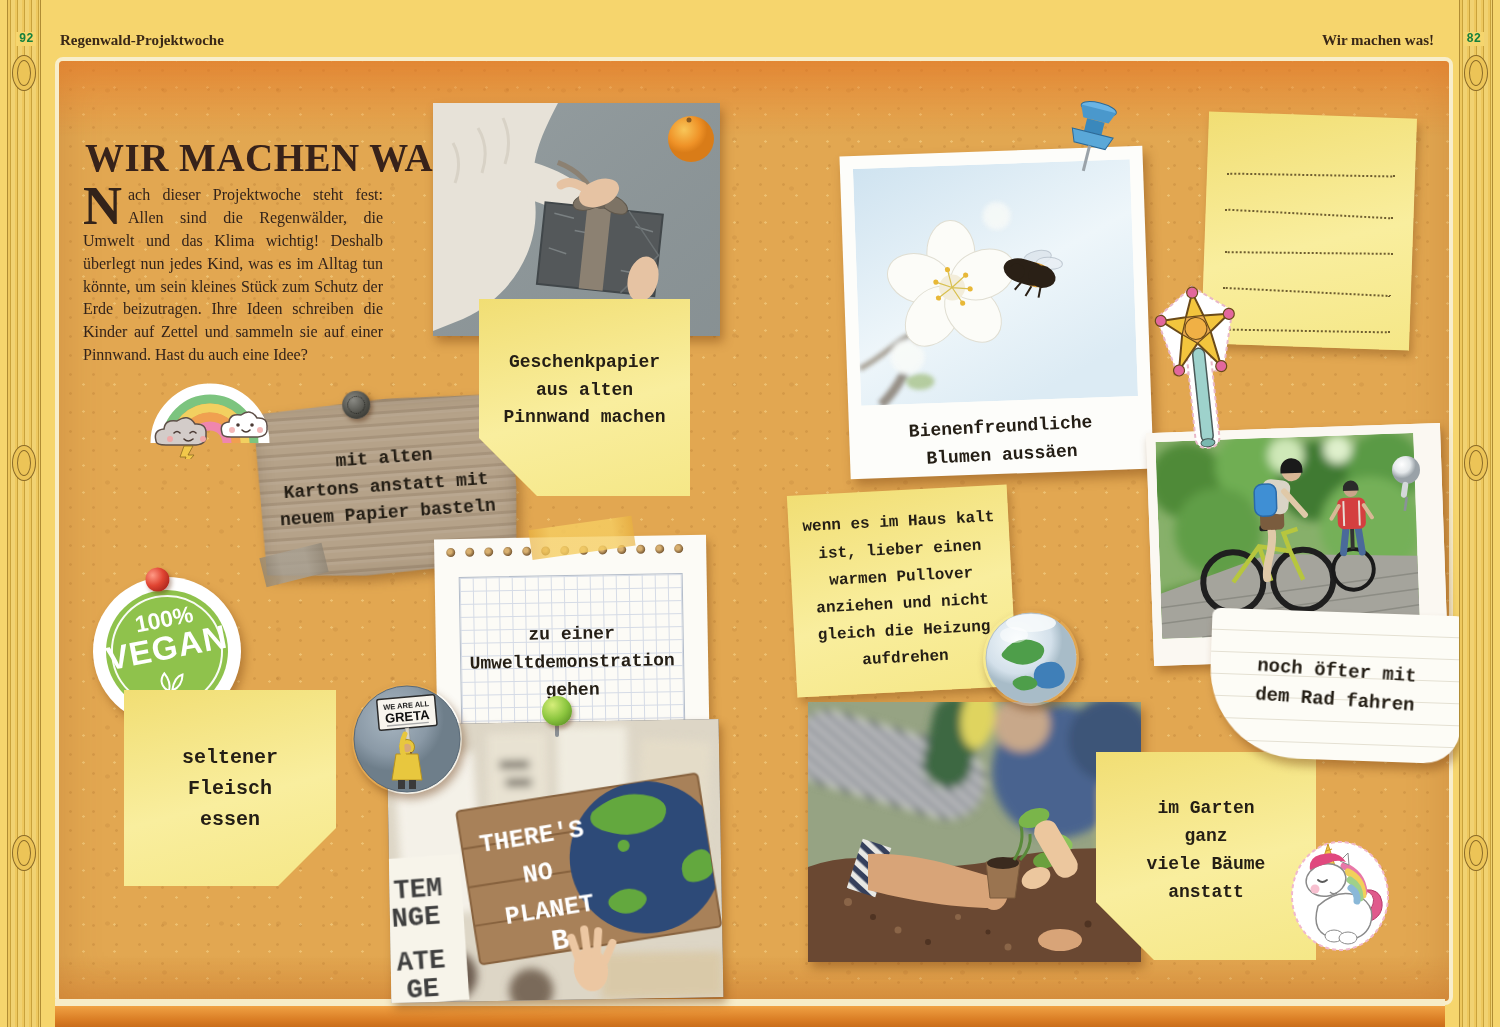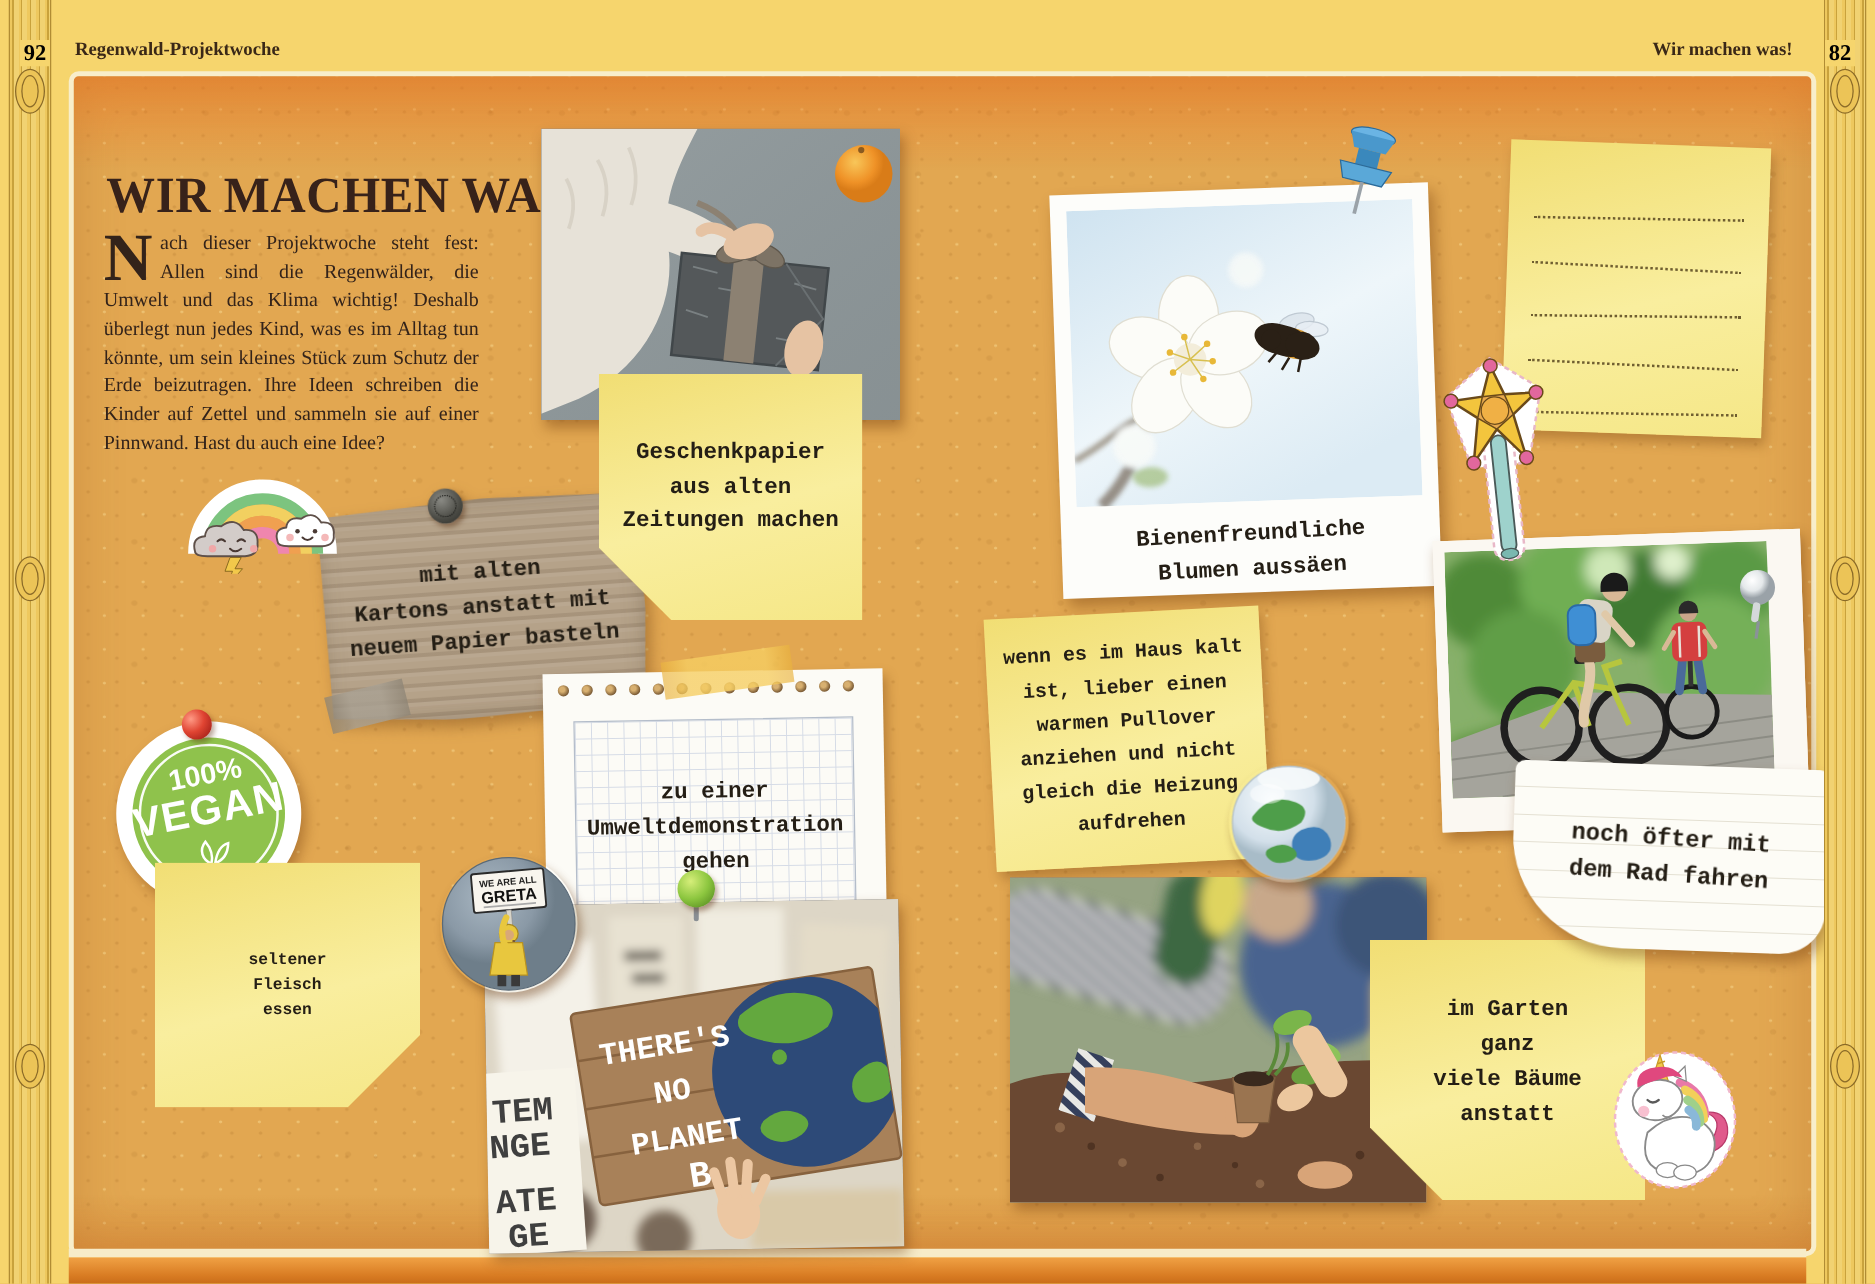--- a/index.html
+++ b/index.html
@@ -9,22 +9,22 @@
   
   .side-deco{position:absolute;top:0;bottom:0;width:32px;z-index:5;
     background:repeating-linear-gradient(90deg,#eec85e 0 2px,#c9a23c 2px 3px,#f1d272 3px 7px);
     border-left:1px solid #b08c34;border-right:1px solid #b08c34;}
   .side-deco.left{left:7px;}
   .side-deco.right{right:7px;}
   .ornament{position:absolute;left:4px;width:22px;height:34px;border:1.5px solid #8a6a28;
     border-radius:50%;background:#ecc457;}
   .ornament::after{content:"";position:absolute;inset:4px;border:1px solid #8a6a28;border-radius:50%;}
 
-  .page-num{position:absolute;top:32px;font-size:18px;font-weight:bold;color:#000000;z-index:6;
-    background:#f6d56d;padding:0 3px;}
+  .page-num{position:absolute;top:32px;font-size:12px;font-weight:bold;color:#15803d;z-index:6;
+    background:#f6d56d;padding:0 3px;font-family:Liberation Mono, monospace;}
   .running-head{position:absolute;top:32px;font-size:15px;font-weight:bold;color:#3a2817;z-index:6;}
 
   
   .board{position:absolute;left:55px;top:57px;width:1390px;height:940px;z-index:1;
     border:4px solid #f8eecb;border-radius:8px;
     background-color:#e2a751;
     background-image:
       radial-gradient(rgba(164,106,38,0.22) 1.2px,transparent 1.8px),
       radial-gradient(rgba(246,214,140,0.55) 1px,transparent 1.6px),
       radial-gradient(rgba(150,95,30,0.13) 2px,transparent 3px);
@@ -216,21 +216,21 @@
       <path d="M-2,5 q4,4 8,0" stroke="#4a3a34" stroke-width="1.6" fill="none" stroke-linecap="round"></path>
       <circle cx="-12" cy="5" r="3" fill="#f4b8b8"></circle>
         <circle cx="16" cy="5" r="3" fill="#f4b8b8"></circle>
     </g>
   </svg>
 </div>
 
 <div class="abs note curl-bl" style="left:479px;top:299px;width:211px;height:197px">
   <div class="note-text" style="font-size:18px;margin-top:-14px">Geschenkpapier
 aus alten
-Zeitungen machen</div>
+Pinnwand machen</div>
 </div>
 
 <div class="abs paper" style="left:436px;top:537px;width:272px;height:232px;transform:rotate(-1deg)">
   <div class="holes">
     <div class="hole"></div>
       <div class="hole"></div>
       <div class="hole"></div>
       <div class="hole"></div>
     <div class="hole"></div>
       <div class="hole"></div>
@@ -257,21 +257,21 @@
     <div class="vegan-word">VEGAN</div>
     <svg width="34" height="26" viewBox="0 0 34 26">
       <path d="M15,24 C8,20 6,12 12,6 C16,12 17,18 15,24 Z" fill="none" stroke="#fff" stroke-width="2"></path>
       <path d="M18,24 C20,16 24,10 30,9 C29,17 25,22 18,24 Z" fill="none" stroke="#fff" stroke-width="2"></path>
     </svg>
   </div>
   <div class="pin-ball pin-red" style="left:60px;top:-10px"></div>
 </div>
 
 <div class="abs note curl-br" style="left:124px;top:690px;width:212px;height:196px">
-  <div class="note-text" style="font-size:13px">seltener
+  <div class="note-text" style="font-size:20px">seltener
 Fleisch
 essen</div>
 </div>
 
 <div class="abs photo" style="left:389px;top:722px;width:332px;height:278px;transform:rotate(-1deg)">
   <svg width="332" height="278" viewBox="0 0 332 278">
     <defs>
       <filter id="b4">
           <feGaussianBlur stdDeviation="4"></feGaussianBlur>
         </filter>

